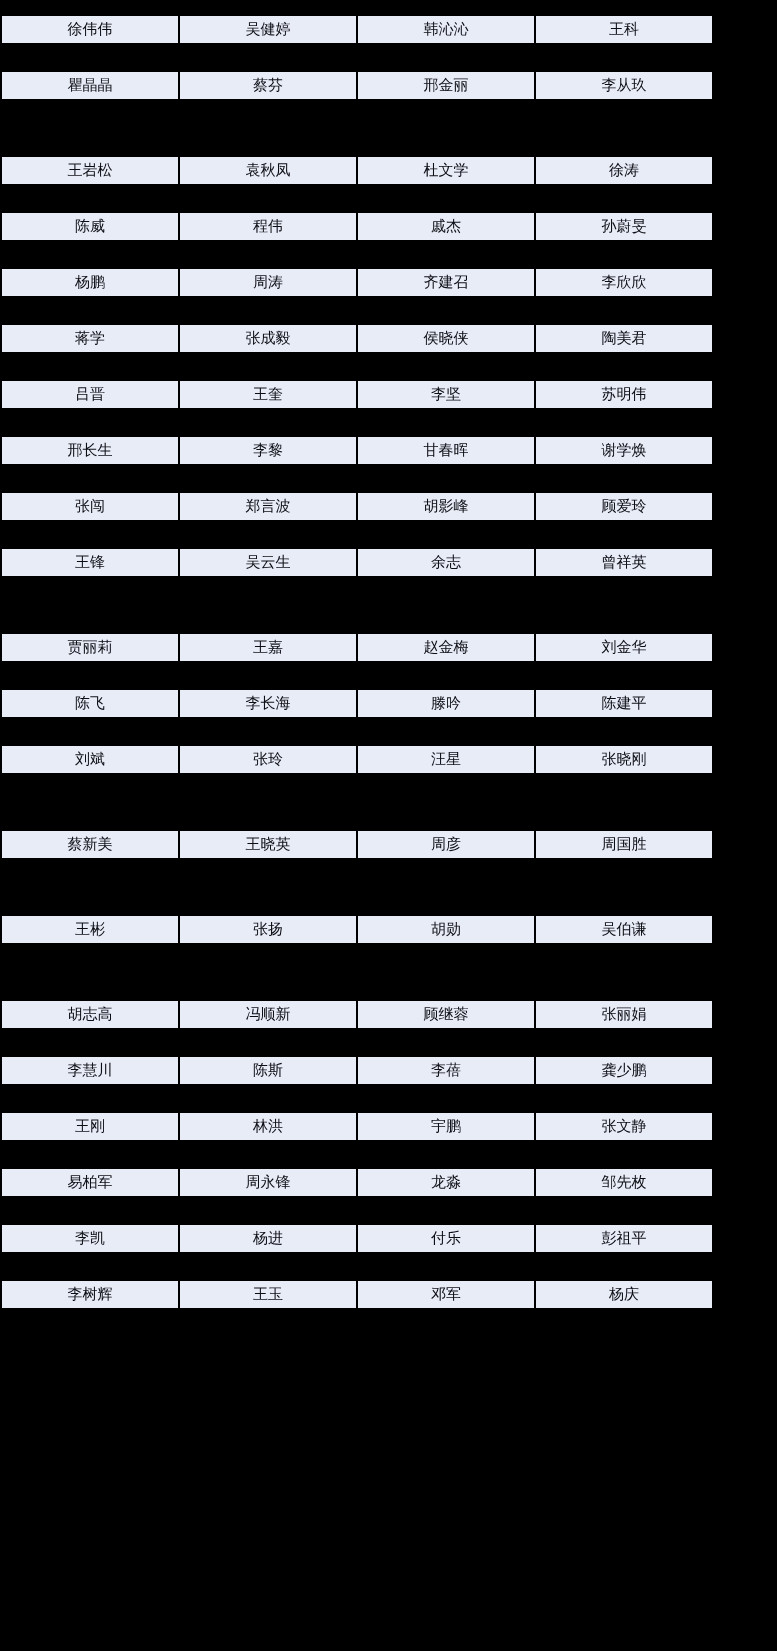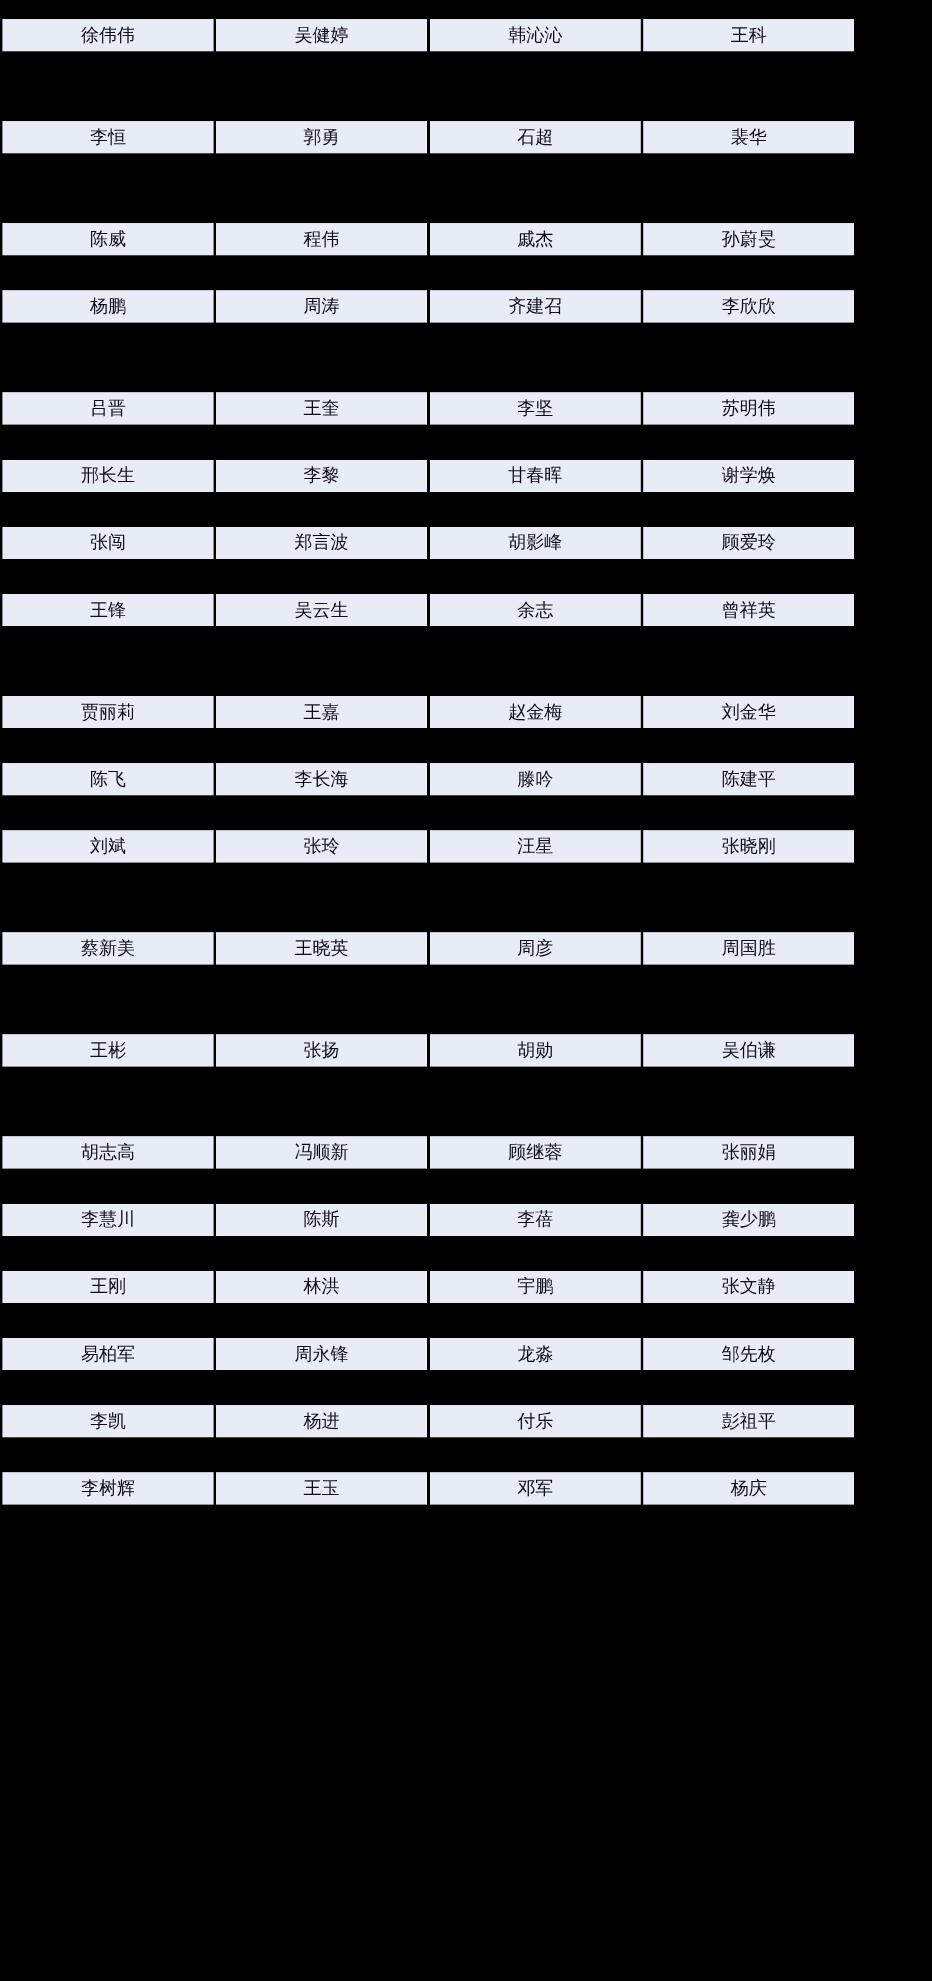--- a/index.html
+++ b/index.html
@@ -67,37 +67,43 @@
         <td class="name-cell">吴健婷</td>
         <td class="name-cell">韩沁沁</td>
         <td class="name-cell">王科</td>
       </tr>
       <tr class="spacer-row">
         <td class="spacer-cell"></td>
         <td class="spacer-cell"></td>
         <td class="spacer-cell"></td>
         <td class="spacer-cell"></td>
       </tr>
-      <tr class="spacer-row">
-        <td class="spacer-cell"></td>
-        <td class="spacer-cell"></td>
-        <td class="spacer-cell"></td>
-        <td class="spacer-cell"></td>
-      </tr>
-      <tr class="name-row">
-        <td class="name-cell">李恒</td>
-        <td class="name-cell">郭勇</td>
-        <td class="name-cell">石超</td>
-        <td class="name-cell">裴华</td>
-      </tr>
-      <tr class="spacer-row">
-        <td class="spacer-cell"></td>
-        <td class="spacer-cell"></td>
-        <td class="spacer-cell"></td>
-        <td class="spacer-cell"></td>
+      <tr class="name-row">
+        <td class="name-cell">瞿晶晶</td>
+        <td class="name-cell">蔡芬</td>
+        <td class="name-cell">邢金丽</td>
+        <td class="name-cell">李从玖</td>
+      </tr>
+      <tr class="spacer-row">
+        <td class="spacer-cell"></td>
+        <td class="spacer-cell"></td>
+        <td class="spacer-cell"></td>
+        <td class="spacer-cell"></td>
+      </tr>
+      <tr class="spacer-row">
+        <td class="spacer-cell"></td>
+        <td class="spacer-cell"></td>
+        <td class="spacer-cell"></td>
+        <td class="spacer-cell"></td>
+      </tr>
+      <tr class="name-row">
+        <td class="name-cell">王岩松</td>
+        <td class="name-cell">袁秋凤</td>
+        <td class="name-cell">杜文学</td>
+        <td class="name-cell">徐涛</td>
       </tr>
       <tr class="spacer-row">
         <td class="spacer-cell"></td>
         <td class="spacer-cell"></td>
         <td class="spacer-cell"></td>
         <td class="spacer-cell"></td>
       </tr>
       <tr class="name-row">
         <td class="name-cell">陈威</td>
         <td class="name-cell">程伟</td>
@@ -114,20 +120,26 @@
         <td class="name-cell">杨鹏</td>
         <td class="name-cell">周涛</td>
         <td class="name-cell">齐建召</td>
         <td class="name-cell">李欣欣</td>
       </tr>
       <tr class="spacer-row">
         <td class="spacer-cell"></td>
         <td class="spacer-cell"></td>
         <td class="spacer-cell"></td>
         <td class="spacer-cell"></td>
+      </tr>
+      <tr class="name-row">
+        <td class="name-cell">蒋学</td>
+        <td class="name-cell">张成毅</td>
+        <td class="name-cell">侯晓侠</td>
+        <td class="name-cell">陶美君</td>
       </tr>
       <tr class="spacer-row">
         <td class="spacer-cell"></td>
         <td class="spacer-cell"></td>
         <td class="spacer-cell"></td>
         <td class="spacer-cell"></td>
       </tr>
       <tr class="name-row">
         <td class="name-cell">吕晋</td>
         <td class="name-cell">王奎</td>

